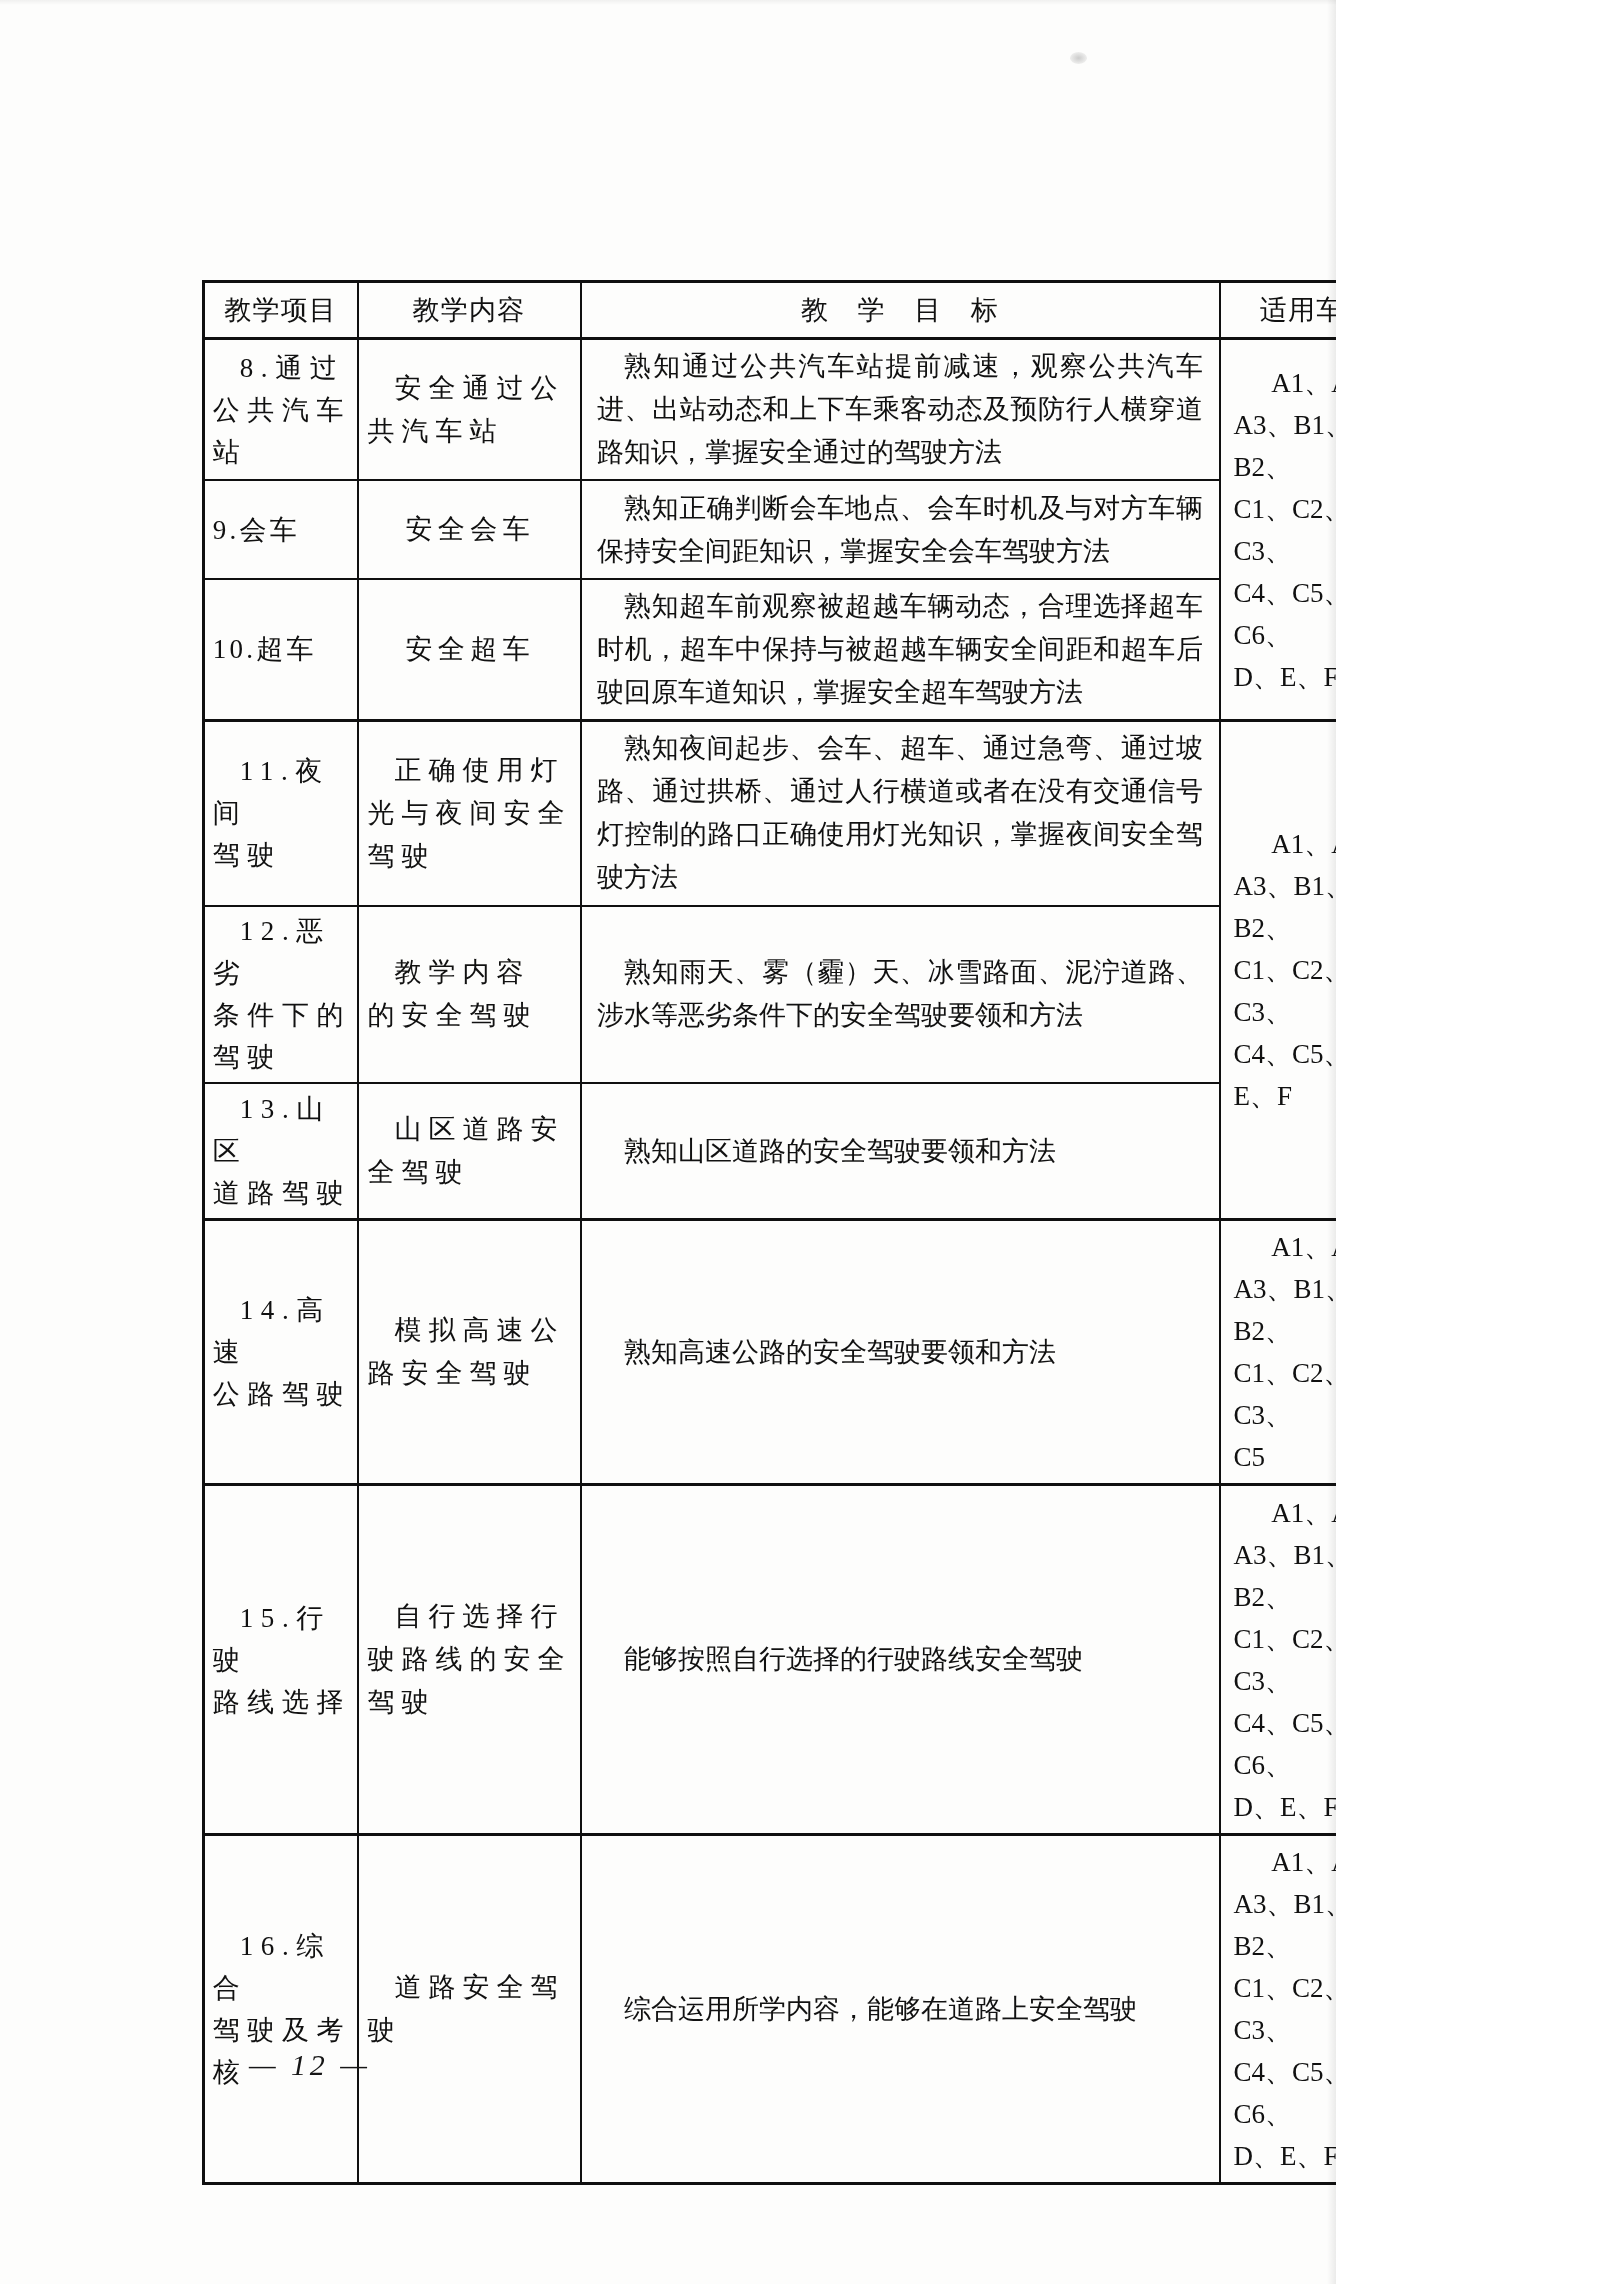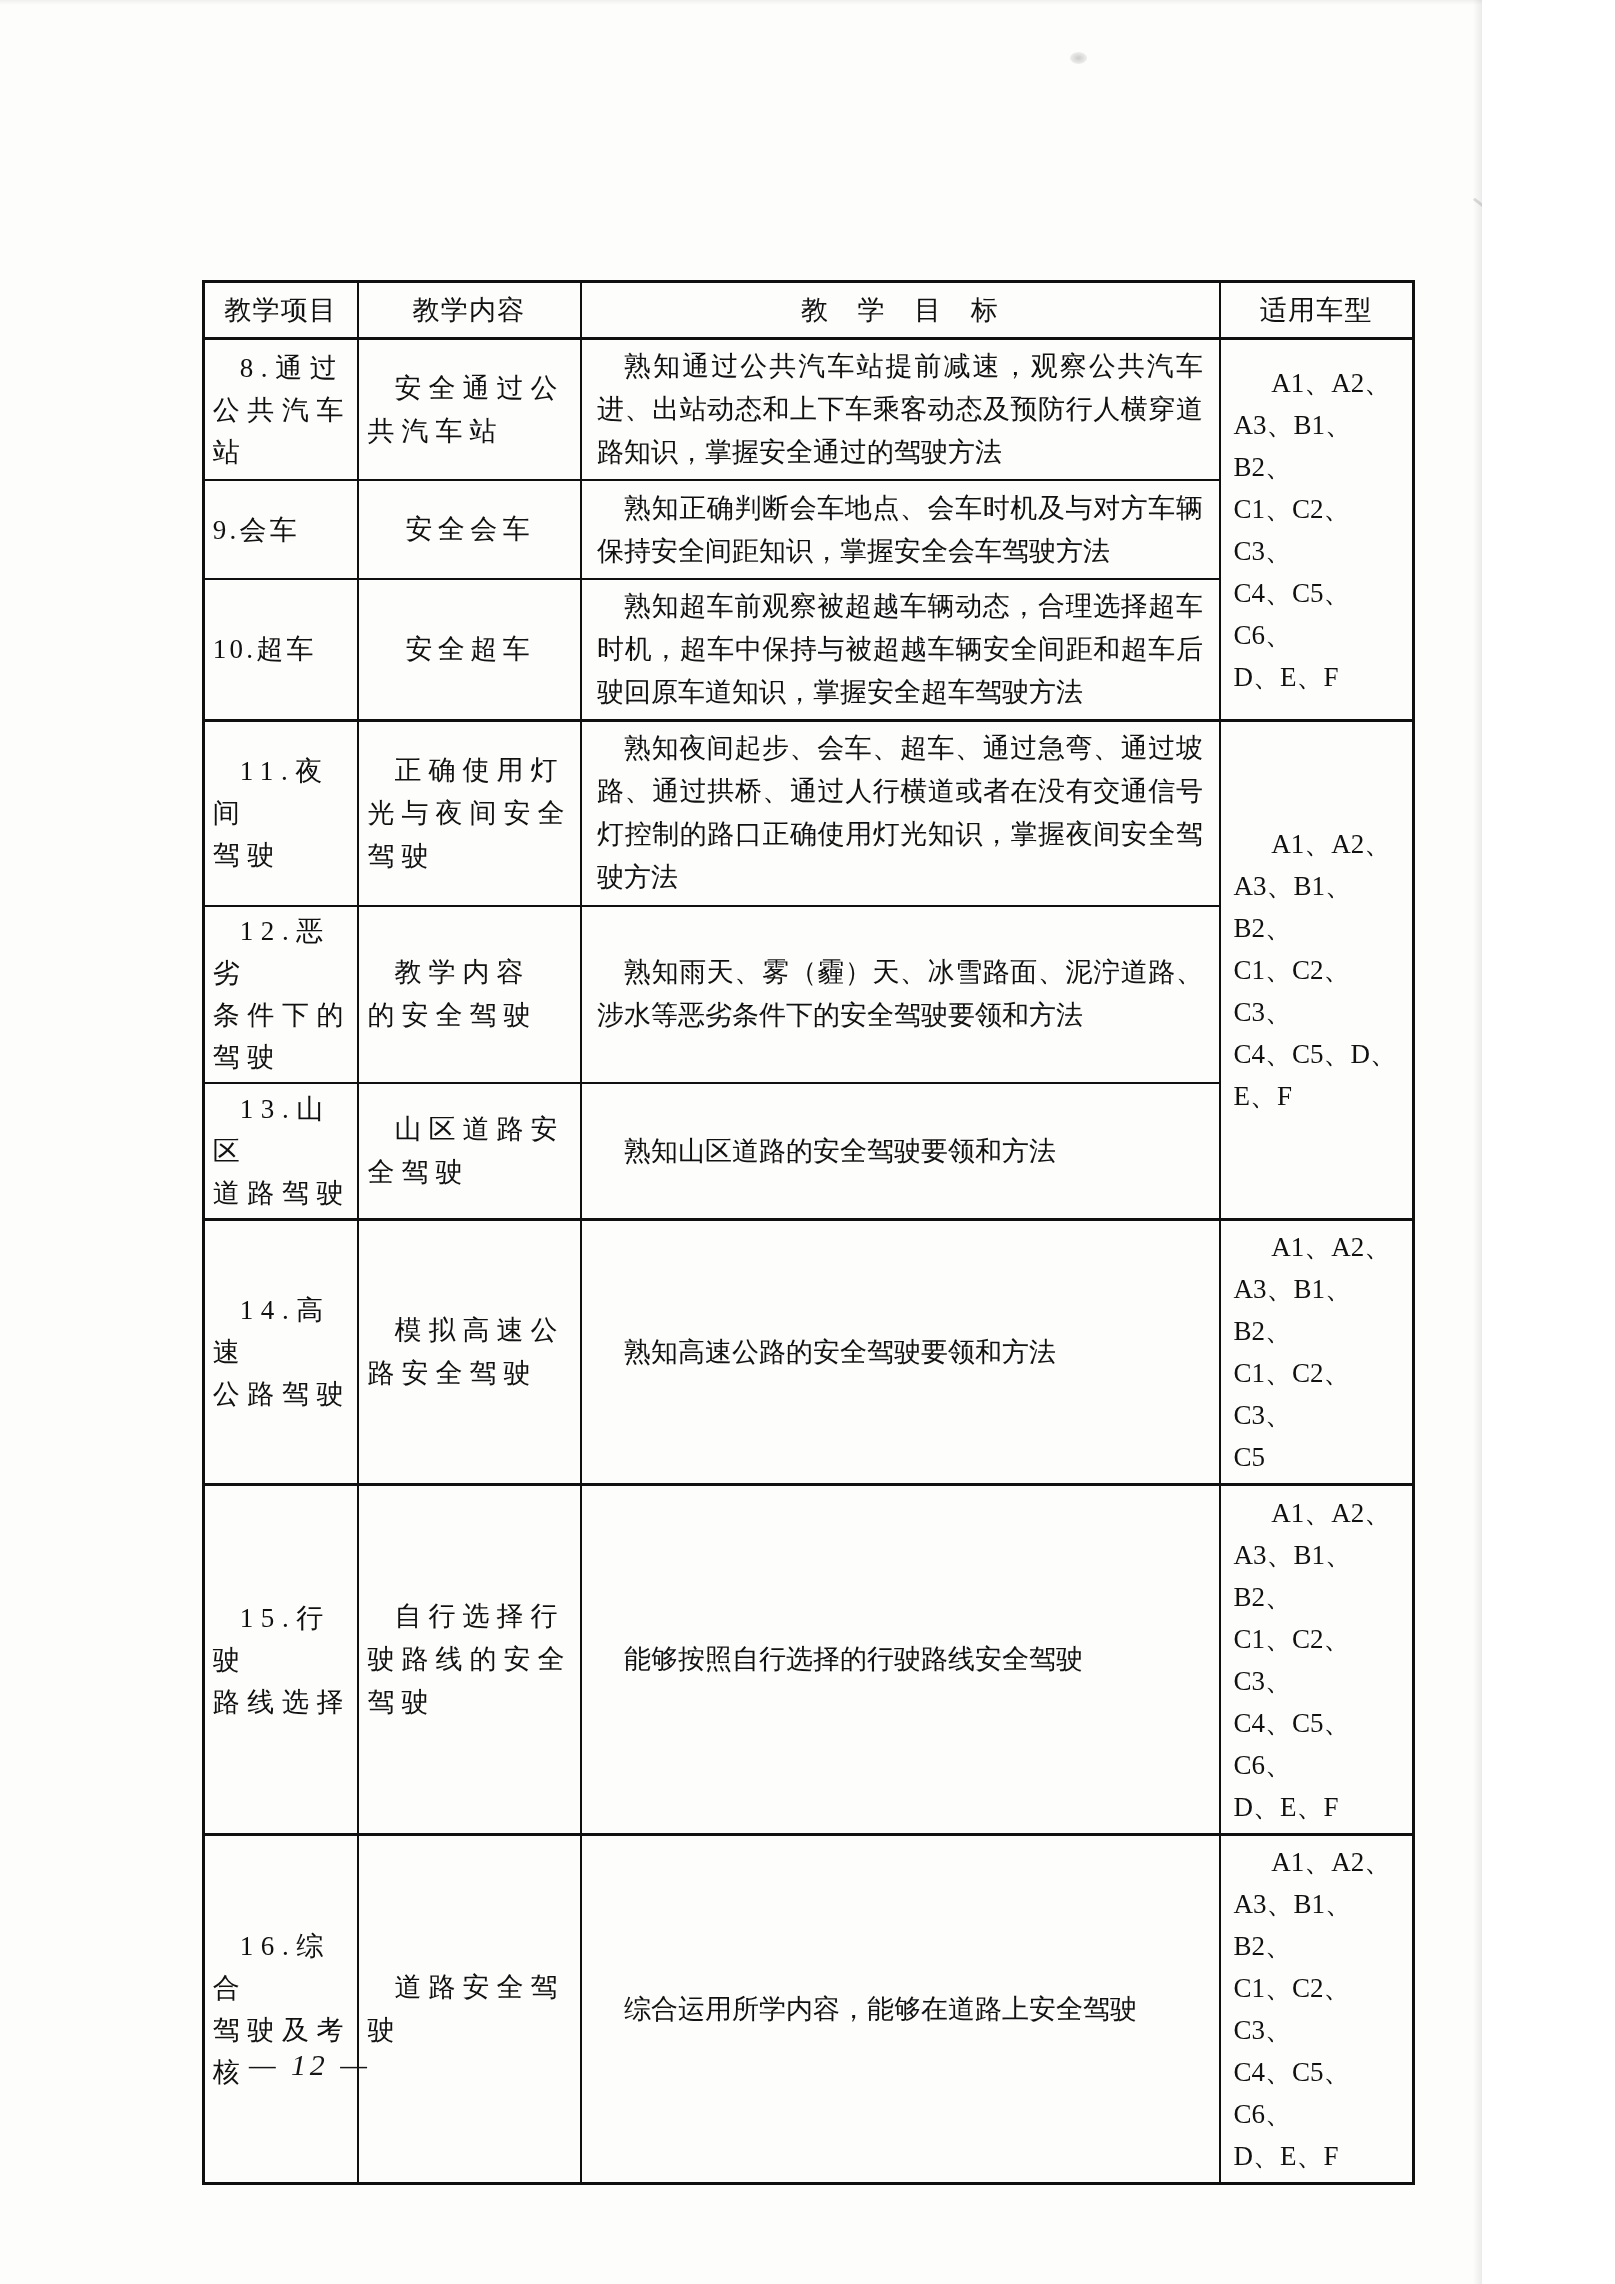--- a/index.html
+++ b/index.html
@@ -2,21 +2,21 @@
 <html style="font-size:10.4px"><head>
 <meta charset="utf-8">
 <style>
   html, body {
     margin: 0;
     padding: 0;
     background: #ffffff;
   }
   .page {
     position: relative;
-    width: 1482px;
+    width: 1336px;
     height: 2284px;
     background: #fdfdfc;
     overflow: hidden;
     font-family: "Liberation Serif", "DejaVu Serif", serif;
     color: #111;
   }
   
   .scan-edge-right {
     position: absolute; top: 0; right: 0; width: 9px; height: 100%;
     background: linear-gradient(to left, rgba(0,0,0,0.07), rgba(0,0,0,0));

